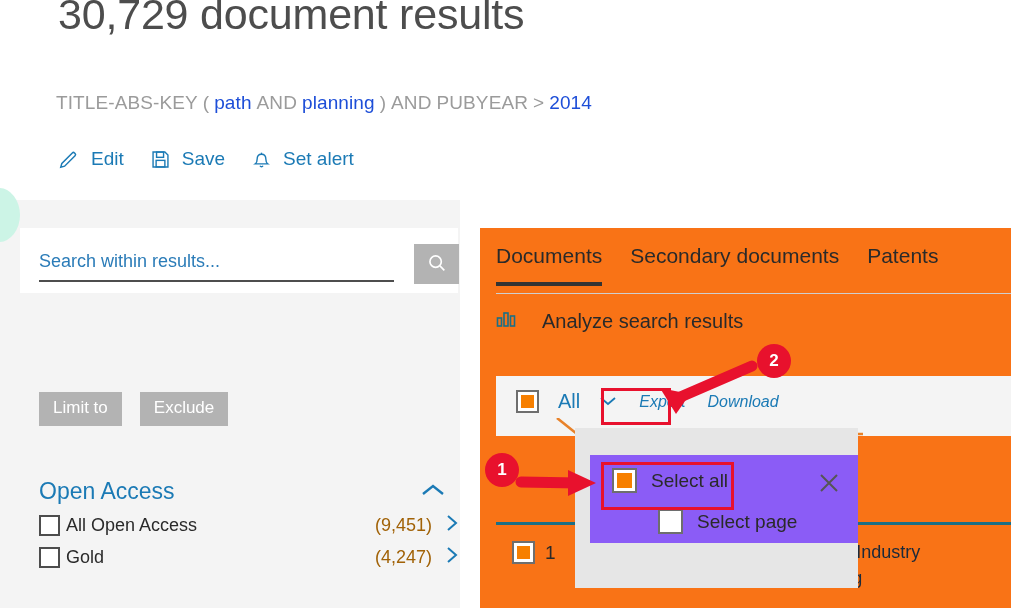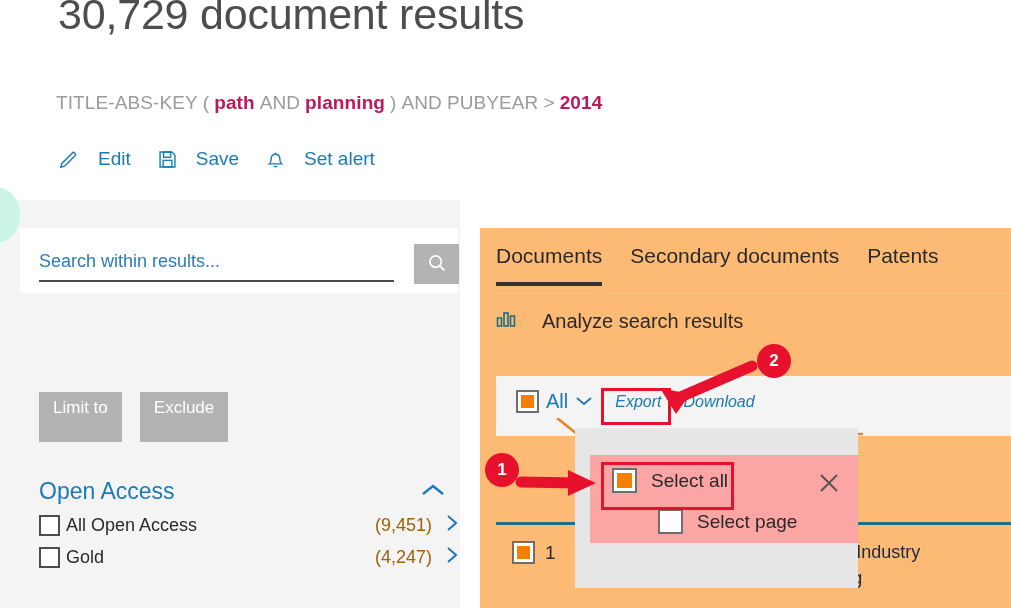--- a/index.html
+++ b/index.html
@@ -21,30 +21,30 @@
   #results-title {
     position:absolute; left:58px; top:-10px;
     font-size:43px; font-weight:400; color:#4d4d4d;
     letter-spacing:-0.2px; white-space:nowrap;
   }
   #query-line {
     position:absolute; left:56px; top:92px;
     font-size:19px; color:#9b9b9b; white-space:nowrap;
     letter-spacing:0.1px;
   }
-  #query-line .term { color:#be185d; font-weight:700; }
+  #query-line .term { color:#1d4ed8; font-weight:400; }
   #query-line .paren { color:#9b9b9b; }
   #query-line .sp { display:inline-block; width:5px; }
 
   #action-row {
     position:absolute; left:58px; top:148px;
     display:flex; align-items:center; gap:26px;
   }
   .action-item {
-    display:flex; align-items:center; gap:18px;
+    display:flex; align-items:center; gap:11px;
     color:#1b7ab5; font-size:19px; cursor:pointer;
   }
   .action-item .glyph { display:flex; align-items:center; }
 
   
   #page-bg {
     position:absolute; left:0; top:200px; width:1011px; height:408px;
     background:#ffffff;
   }
   #left-bg {
@@ -78,21 +78,21 @@
   #refine-title {
     position:absolute; left:19px; top:112px;
     font-size:22px; color:#2a2a2a;
   }
   #refine-buttons {
     position:absolute; left:19px; top:164px; display:flex; gap:18px;
   }
   .pill-btn {
     background:#b3b3b3; color:#ffffff; border:none;
     font-family:"Liberation Sans", sans-serif;
-    font-size:17px; padding:6px 14px 24px 14px; cursor:pointer;
+    font-size:17px; padding:6px 14px 8px 14px; cursor:pointer;
   }
 
   #facet-open-access {
     position:absolute; left:19px; top:250px; width:419px;
   }
   #facet-head {
     display:flex; align-items:center; justify-content:space-between;
     cursor:pointer; padding-right:10px;
   }
   #facet-head .facet-label { font-size:23px; color:#1b7ab5; }
@@ -104,21 +104,21 @@
     width:21px; height:21px; border:2px solid #4d4d4d; background:#ffffff;
     flex:0 0 auto; margin-right:6px; cursor:pointer;
   }
   .facet-row .fname { flex:1 1 auto; }
   .facet-row .fcount { color:#a16207; margin-right:14px; }
   .facet-row .fchev { color:#1b7ab5; }
 
   
   #right-col {
     position:absolute; left:480px; top:228px; width:531px; height:380px;
-    background:#fdba74;
+    background:#f97316;
   }
   #tabs {
     position:absolute; left:16px; top:16px; display:flex; gap:28px;
     font-size:21px; color:#2a2a2a; white-space:nowrap;
   }
   .tab { padding-bottom:14px; cursor:pointer; }
   .tab.active { border-bottom:4px solid #333333; }
   #tab-underline {
     position:absolute; left:16px; top:65px; width:515px; height:1px;
     background:#cfcfcf;
@@ -131,21 +131,21 @@
   }
 
   #toolbar {
     position:absolute; left:16px; top:148px; width:515px; height:60px;
     background:#f4f4f4;
   }
   #toolbar-inner {
     position:absolute; left:20px; top:14px;
     display:flex; align-items:center; gap:22px; white-space:nowrap;
   }
-  .all-select { display:flex; align-items:center; gap:7px; cursor:pointer; }
+  .all-select { display:flex; align-items:center; gap:19px; cursor:pointer; }
   .cb-orange {
     width:23px; height:23px; border:2px solid #6e6e6e; background:#ffffff;
     display:flex; align-items:center; justify-content:center;
   }
   .cb-orange i { display:block; width:13px; height:13px; background:#f77f00; }
   .all-label { font-size:20px; color:#1b7ab5; }
   .tb-link { font-size:16px; color:#1b7ab5; cursor:pointer;font-style:italic; }
   #export-link-wrap { position:relative; }
 
   
@@ -154,21 +154,21 @@
     pointer-events:none;
   }
 
   
   #dropdown-backdrop {
     position:absolute; left:575px; top:428px; width:283px; height:160px;
     background:#e6e6e6;
   }
   #dropdown-panel {
     position:absolute; left:590px; top:455px; width:268px; height:88px;
-    background:#fca5a5;
+    background:#8b5cf6;
   }
   .dd-item {
     position:absolute; display:flex; align-items:center; gap:14px;
     font-size:19px; color:#2a2a2a; cursor:pointer;
   }
   #dd-select-all { left:22px; top:13px; }
   #dd-select-page { left:22px; top:54px;padding-left:46px; }
   .dd-cb {
     width:25px; height:25px; border:2px solid #6e6e6e; background:#ffffff;
     display:flex; align-items:center; justify-content:center; flex:0 0 auto;

